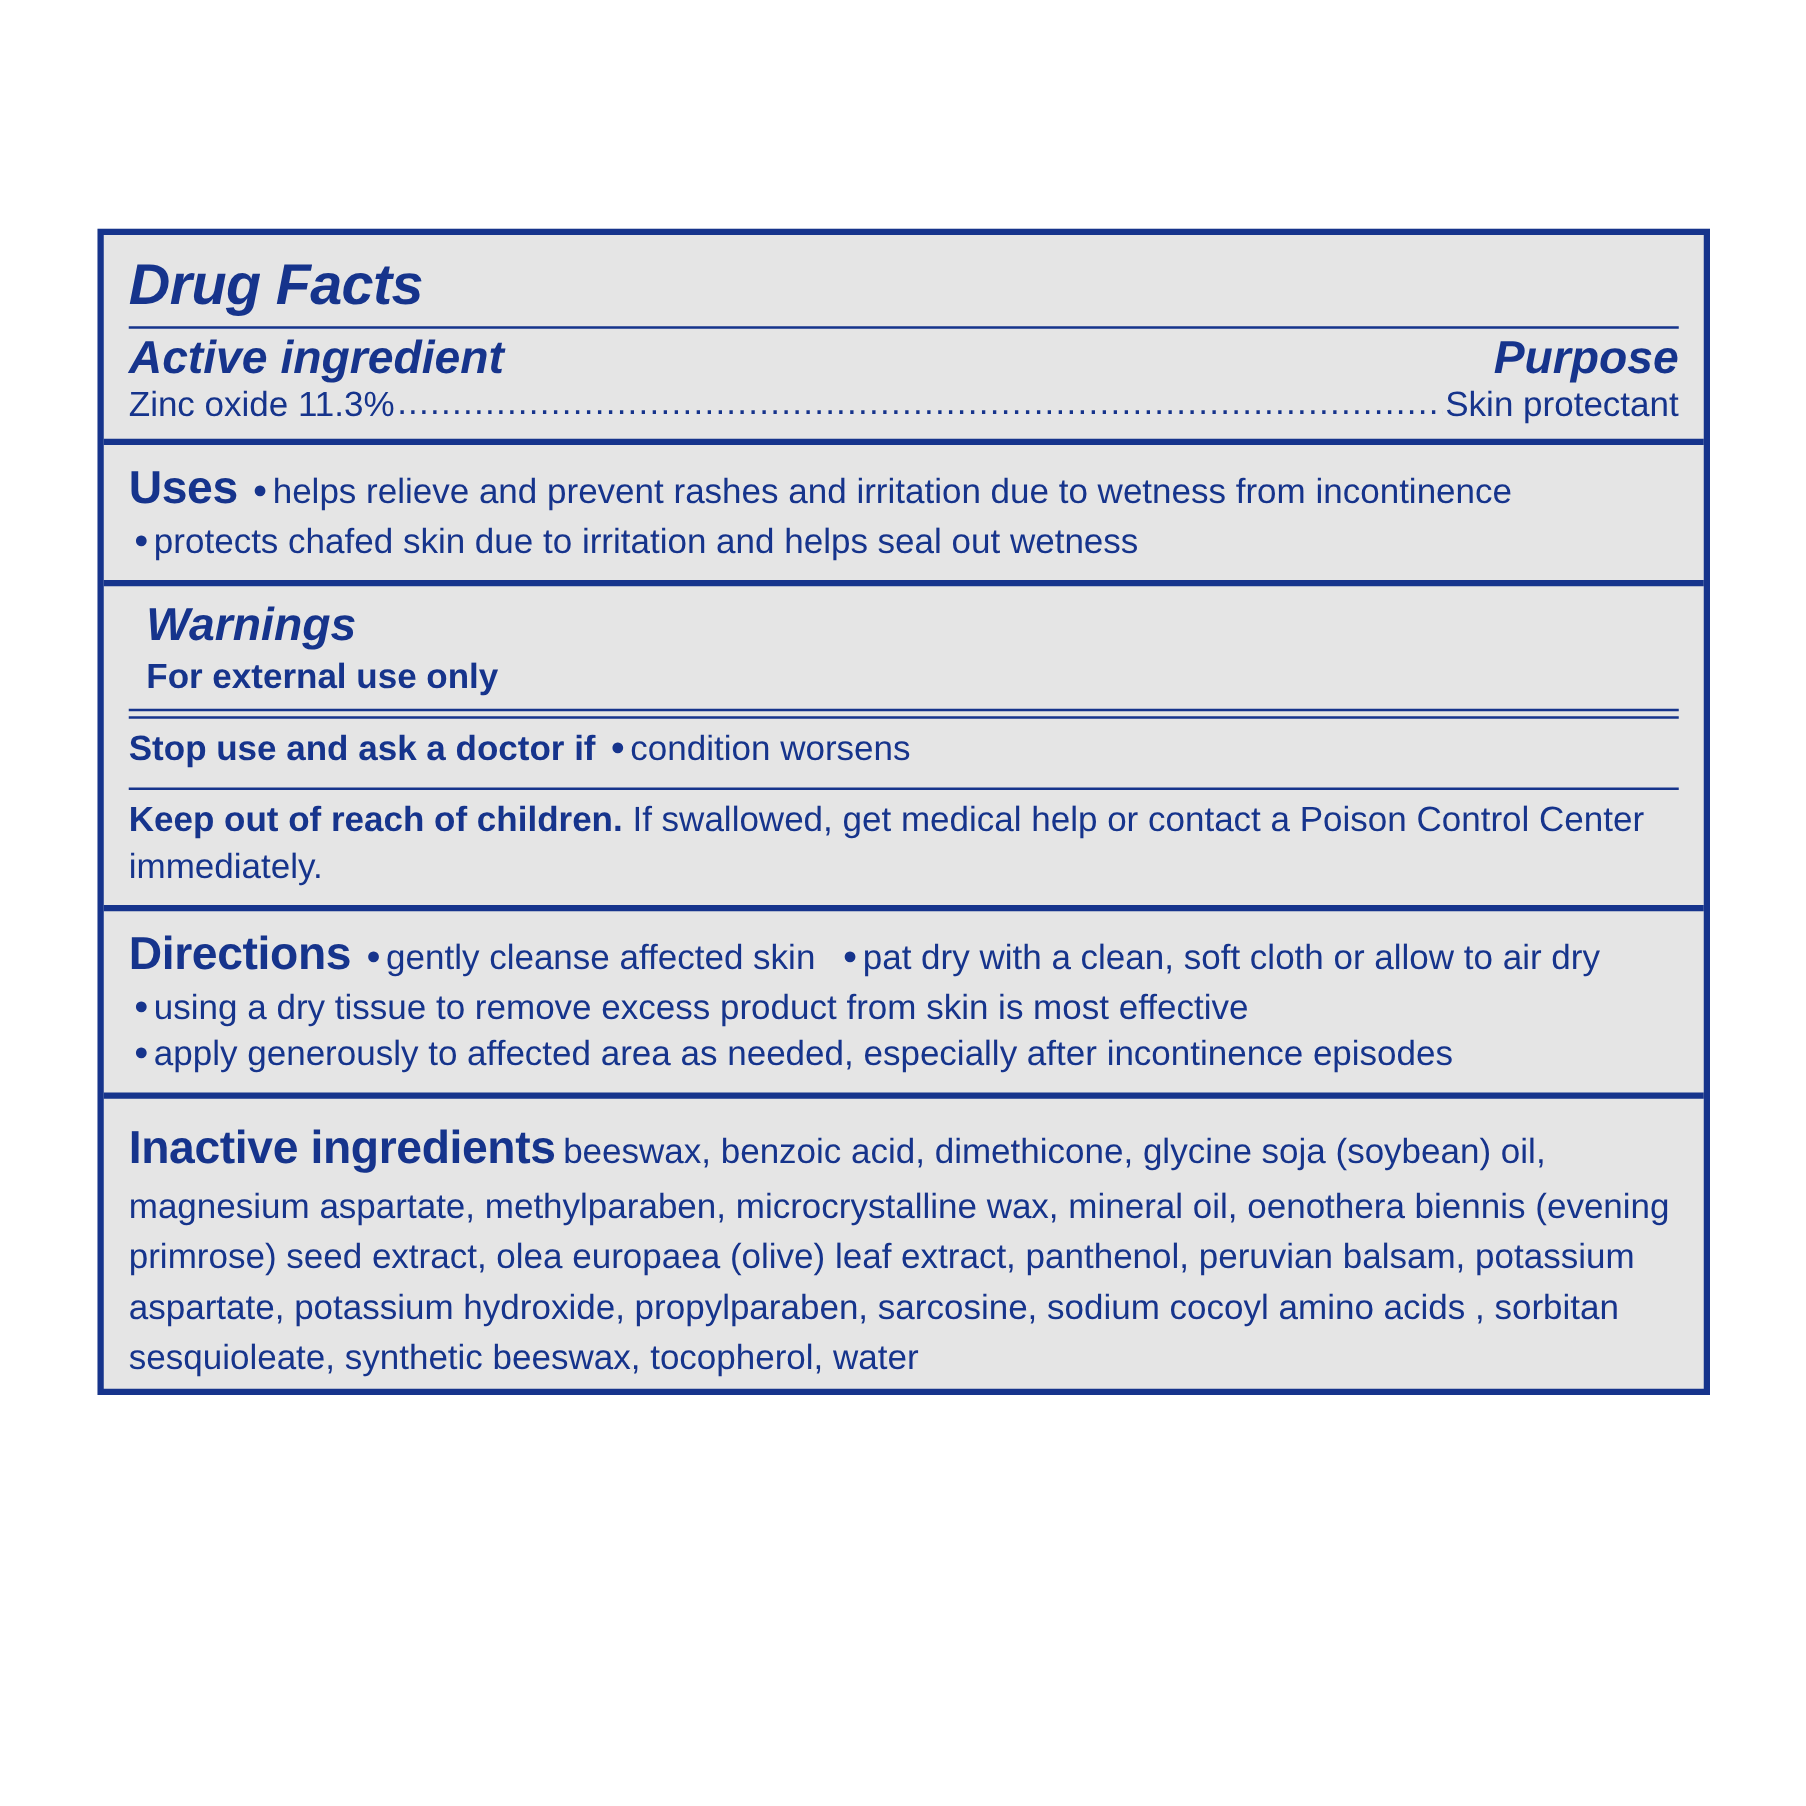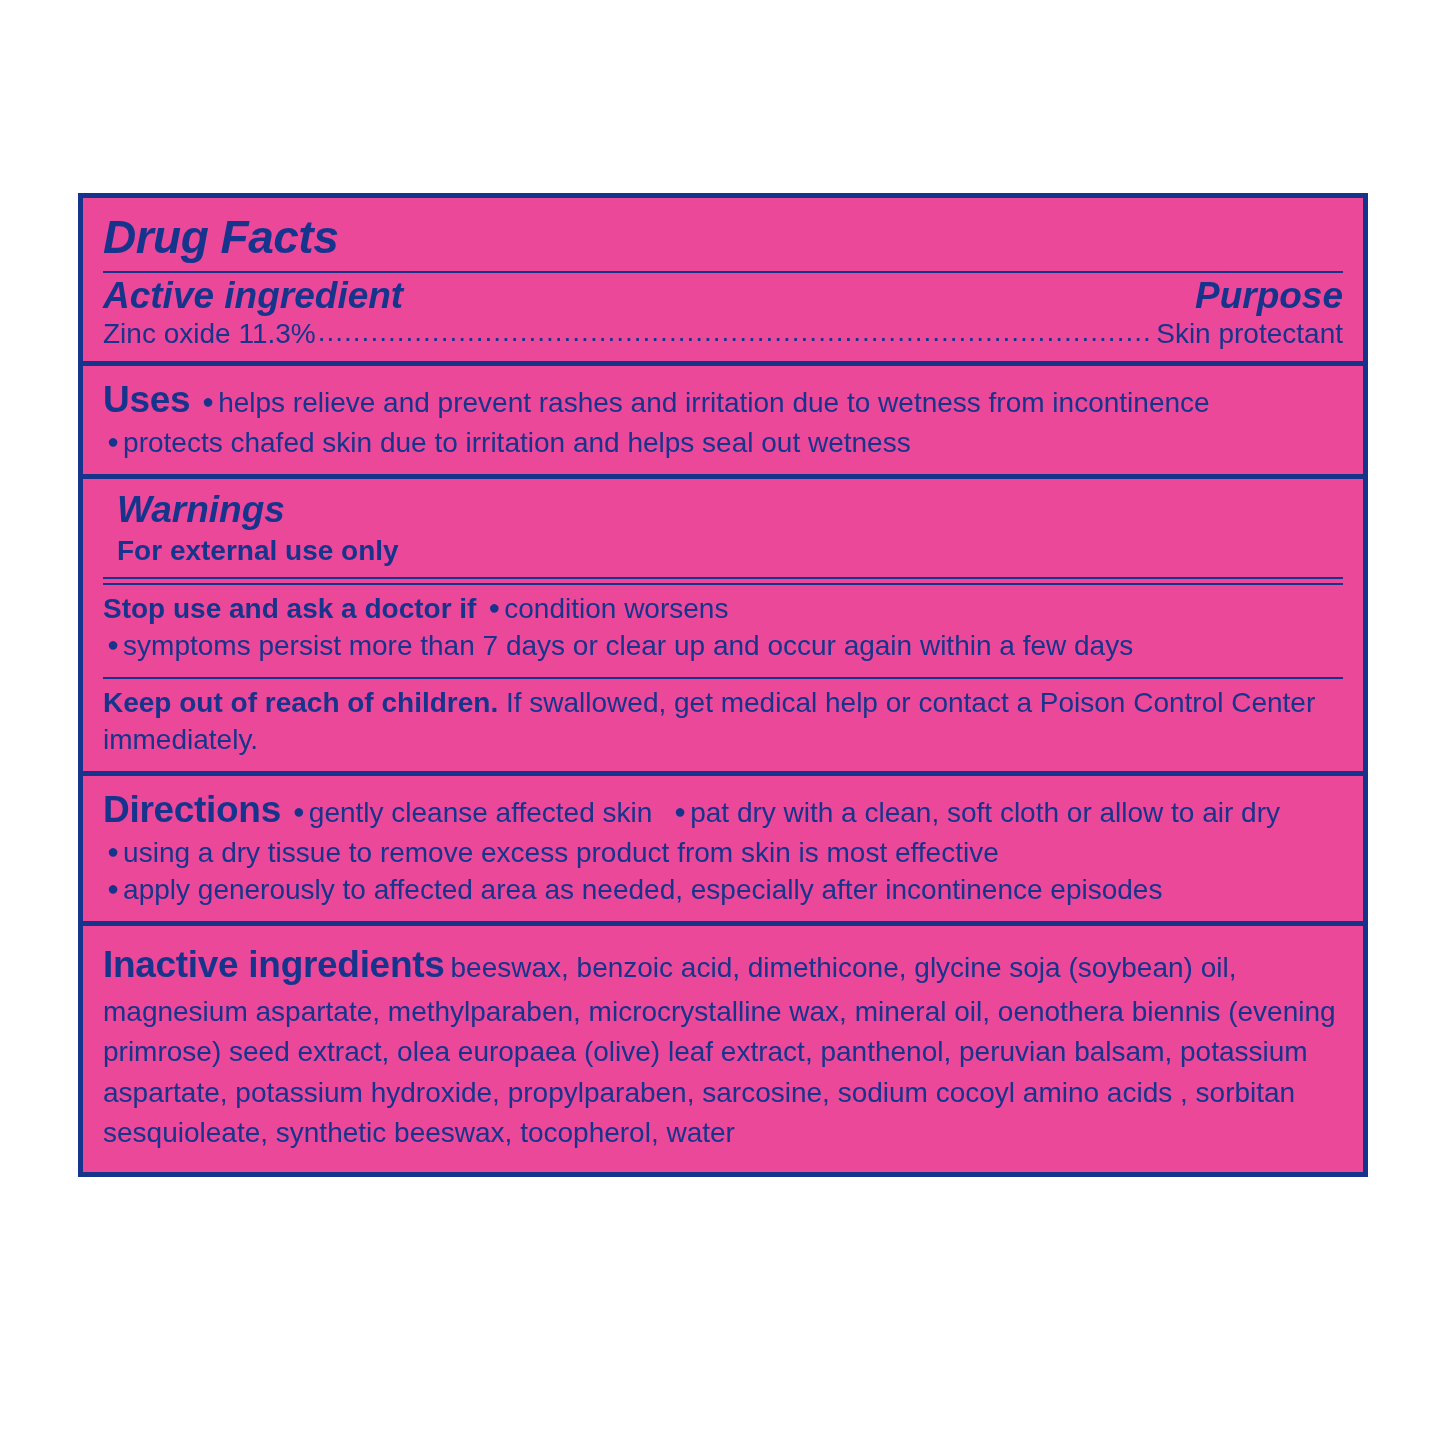--- a/index.html
+++ b/index.html
@@ -10,25 +10,25 @@
   body {
     width: 1445px;
     height: 1445px;
     font-family: "Liberation Sans", sans-serif;
     color: #16348c;
     -webkit-font-smoothing: antialiased;
   }
   .panel {
     position: absolute;
     left: 78px;
-    top: 193px;
+    top: 183px;
     width: 1290px;
     box-sizing: border-box;
     border: 5px solid #16348c;
-    background: #ec4899;
+    background: #e5e5e5;
   }
   
   .title {
     font-size: 46px;
     font-style: italic;
     font-weight: bold;
     letter-spacing: -0.5px;
     padding: 14px 20px 4px 20px;
     line-height: 1.1;
   }
@@ -105,21 +105,21 @@
     font-weight: bold;
     line-height: 1.3;
     padding-top: 2px;
   }
   .sub-block {
     padding: 6px 20px 8px 20px;
     font-size: 28px;
     line-height: 1.32;
   }
   .inactive {
-    padding: 12px 20px 18px 20px;
+    padding: 12px 20px 4px 20px;
     font-size: 28px;
     line-height: 1.45;
   }
   .inactive .hdr-italic { margin-right: 6px; }
 </style>
 </head>
 <body>
 
 <div class="panel">
 
@@ -151,23 +151,20 @@
       <div class="warn-title">Warnings</div>
       <div class="warn-sub">For external use only</div>
     </div>
 
     <div class="rule-thin"></div>
 
     <div class="rule-thin"></div>
     <div class="sub-block">
       <span class="hdr-bold">Stop use and ask a doctor if</span>
       <span class="bullet">●</span><span>condition worsens</span>
-      <span class="line">
-        <span class="bullet">●</span><span>symptoms persist more than 7 days or clear up and occur again within a few days</span>
-      </span>
     </div>
 
     <div class="rule-thin"></div>
     <div class="sub-block" style="padding-bottom:12px;">
       <span class="hdr-bold">Keep out of reach of children.</span>
       <span>If swallowed, get medical help or contact a Poison Control Center immediately.</span>
     </div>
   </div>
 
   <div class="block sec">

